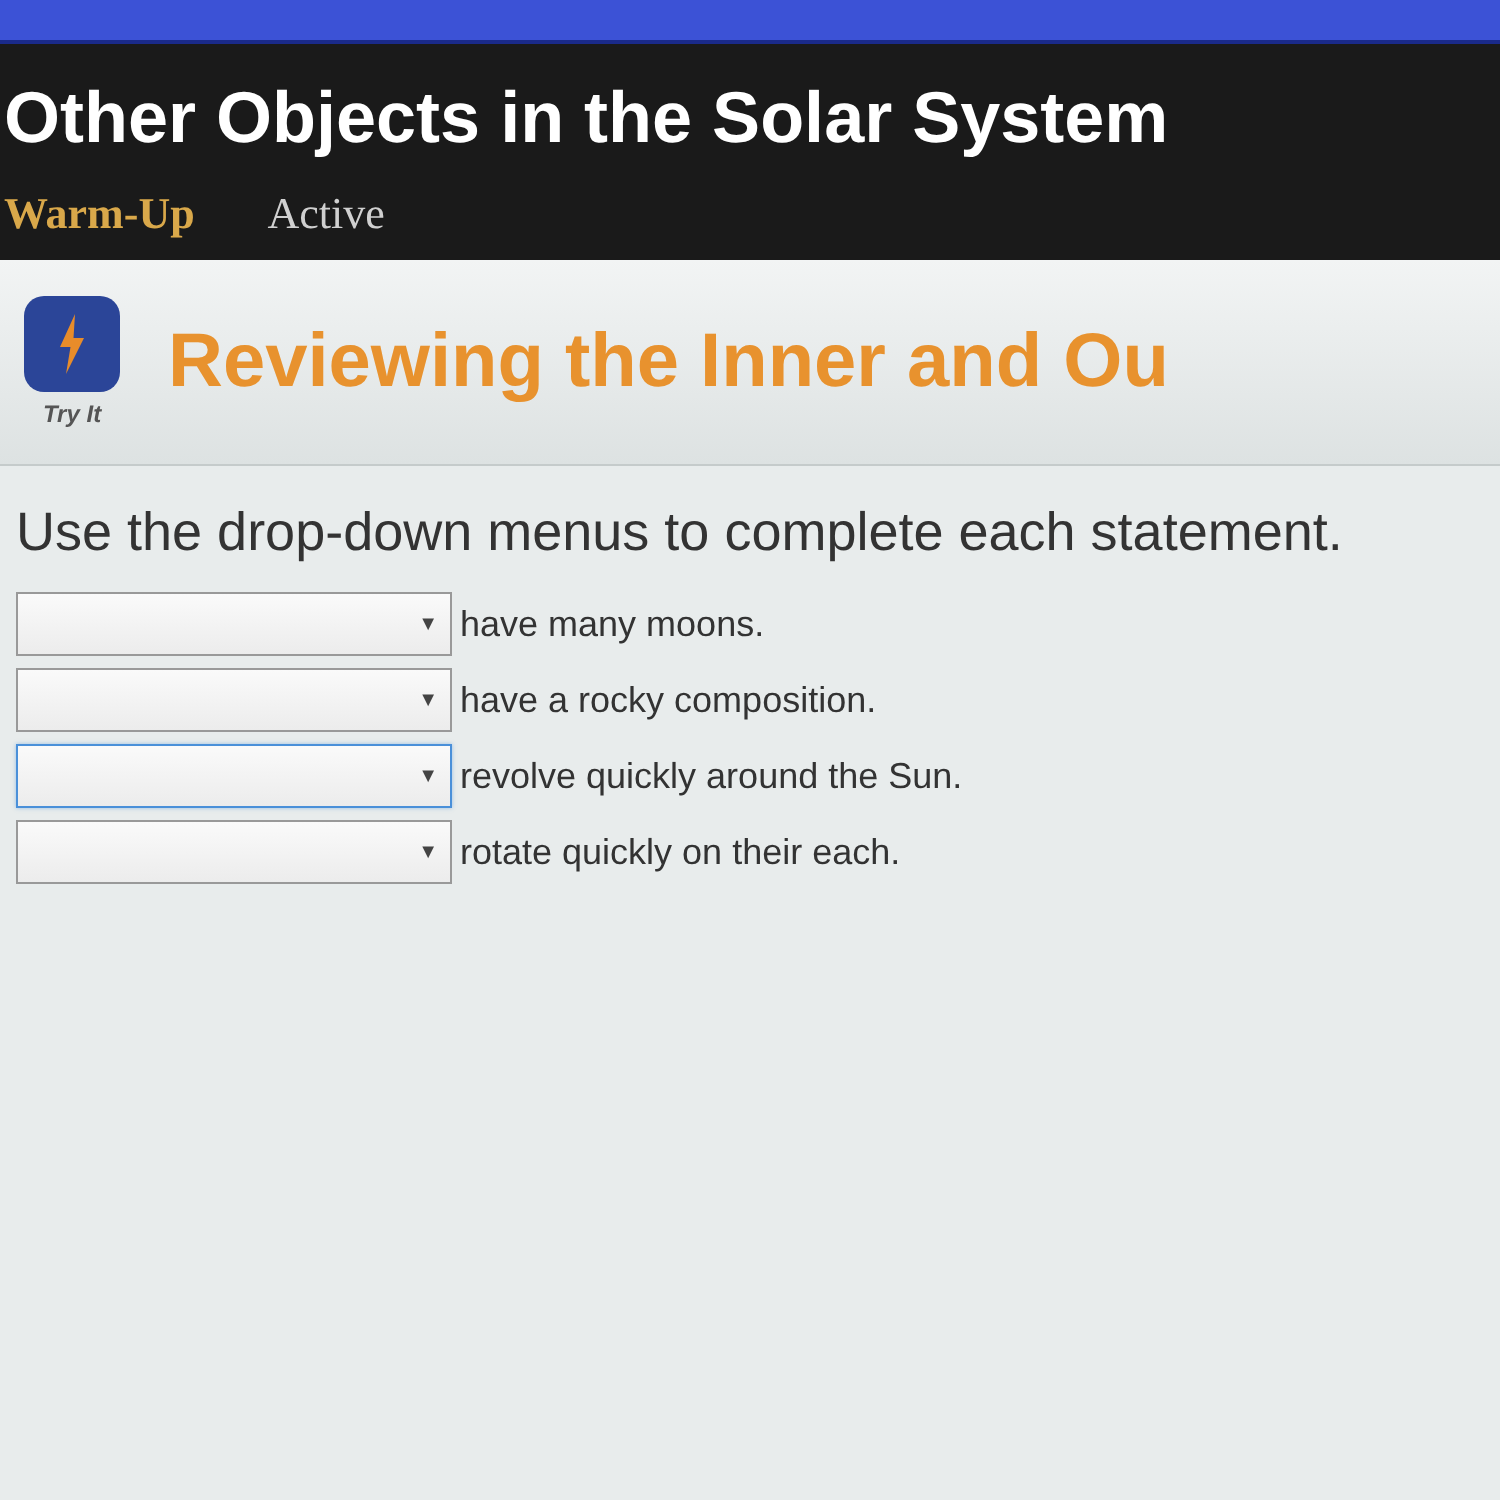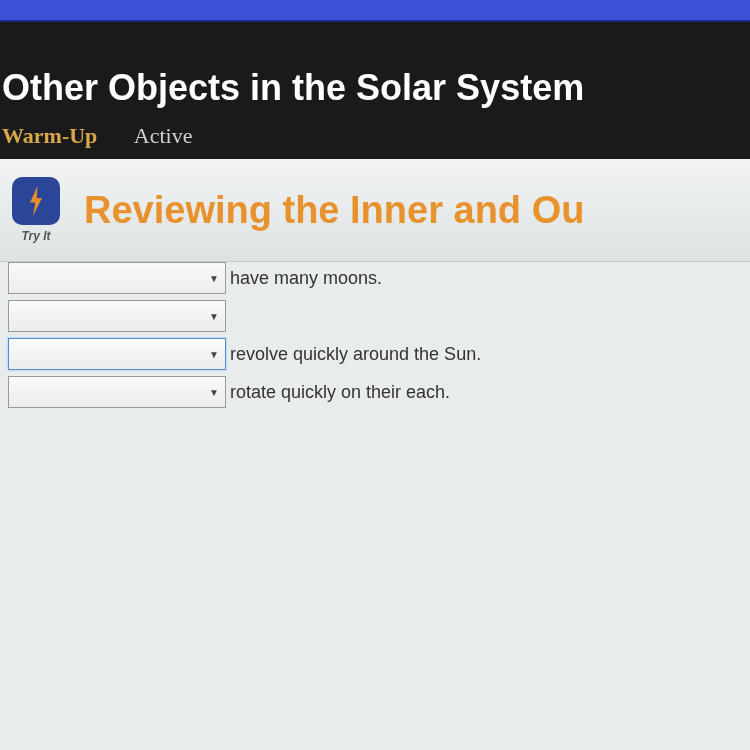--- a/index.html
+++ b/index.html
@@ -22,21 +22,20 @@
     .header {
       background: #1a1a1a;
       padding: 16px 0 10px 0;
     }
     .title {
       color: #ffffff;
       font-size: 36px;
       font-weight: bold;
       margin-left: 0;
       padding-left: 2px;
-      margin-top: 29px;
     }
     .tabs {
       margin-top: 14px;
       padding-left: 2px;
     }
     .tab {
       display: inline-block;
       font-size: 22px;
       font-weight: bold;
       margin-right: 32px;
@@ -148,32 +147,34 @@
       <div class="try-it-icon">
         <svg class="bolt" viewBox="0 0 24 40">
           <path d="M14 0 L4 22 L11 22 L8 40 L20 16 L13 16 Z" fill="#e88c2a"></path>
         </svg>
       </div>
       <div class="try-it-label">Try It</div>
     </div>
     <div class="banner-title">Reviewing the Inner and Ou</div>
   </div>
 
+  <div class="instructions">Use the drop-down menus to complete each statement.</div>
 
   <div class="statements">
     <div class="statement-row">
       <div class="dropdown">
         <span class="dropdown-arrow">▼</span>
       </div>
       <span class="statement-text">have many moons.</span>
     </div>
     <div class="statement-row">
       <div class="dropdown">
         <span class="dropdown-arrow">▼</span>
       </div>
+      <span class="statement-text">have a rocky composition.</span>
     </div>
     <div class="statement-row">
       <div class="dropdown focused">
         <span class="dropdown-arrow">▼</span>
       </div>
       <span class="statement-text">revolve quickly around the Sun.</span>
     </div>
     <div class="statement-row">
       <div class="dropdown">
         <span class="dropdown-arrow">▼</span>

